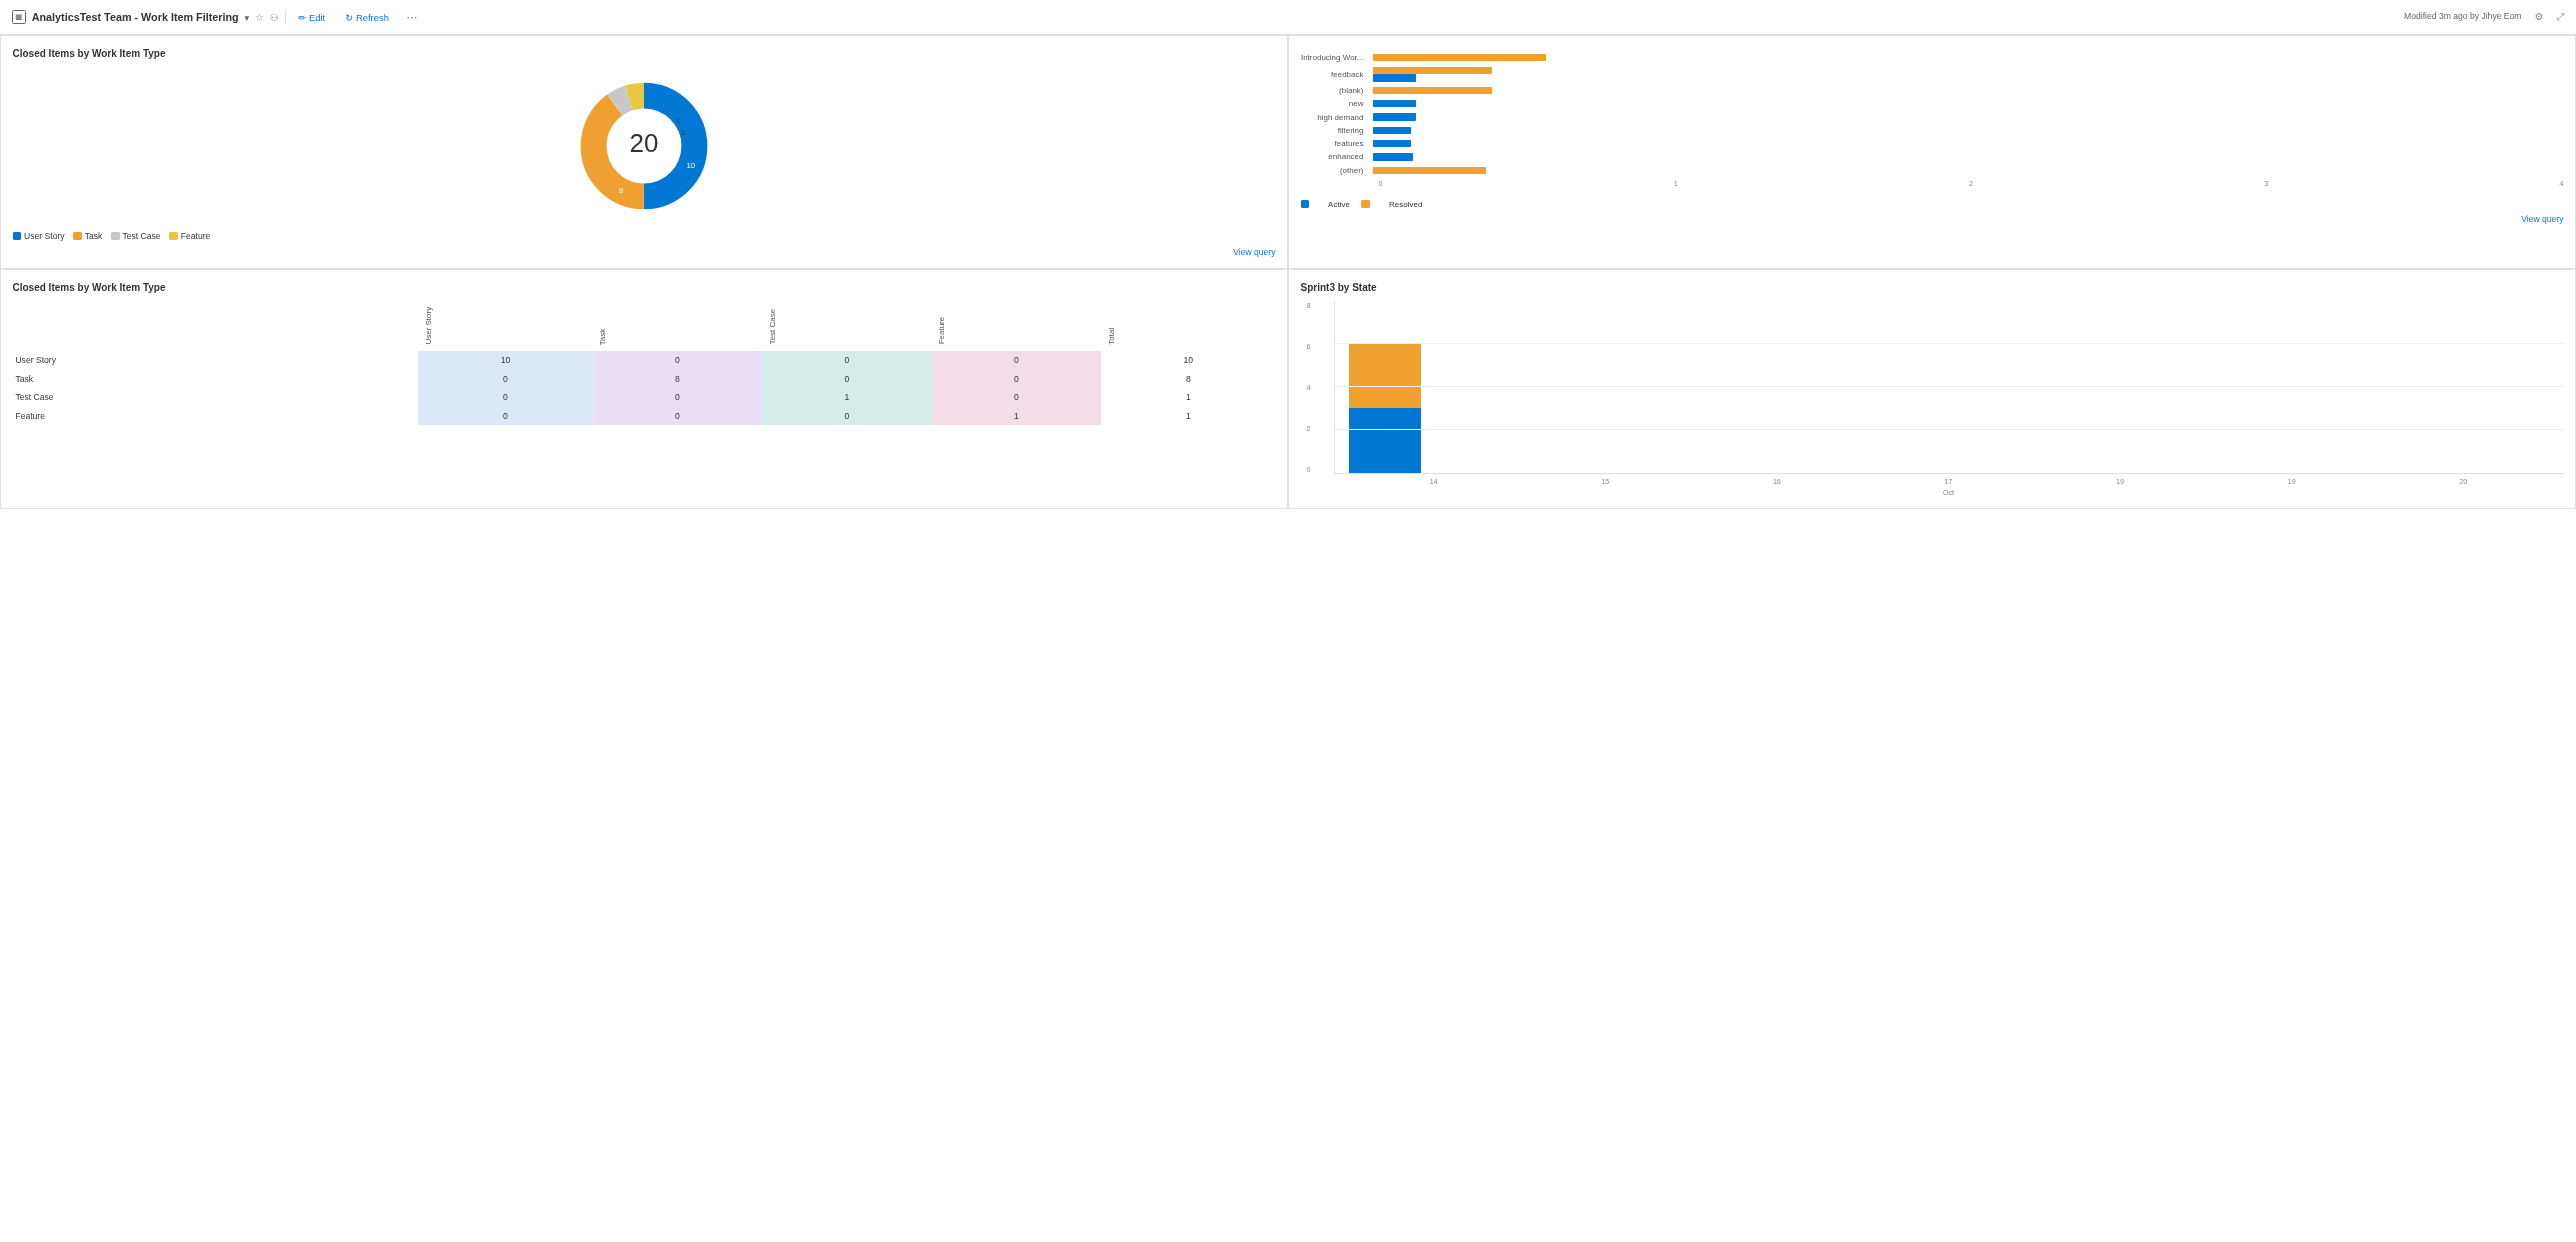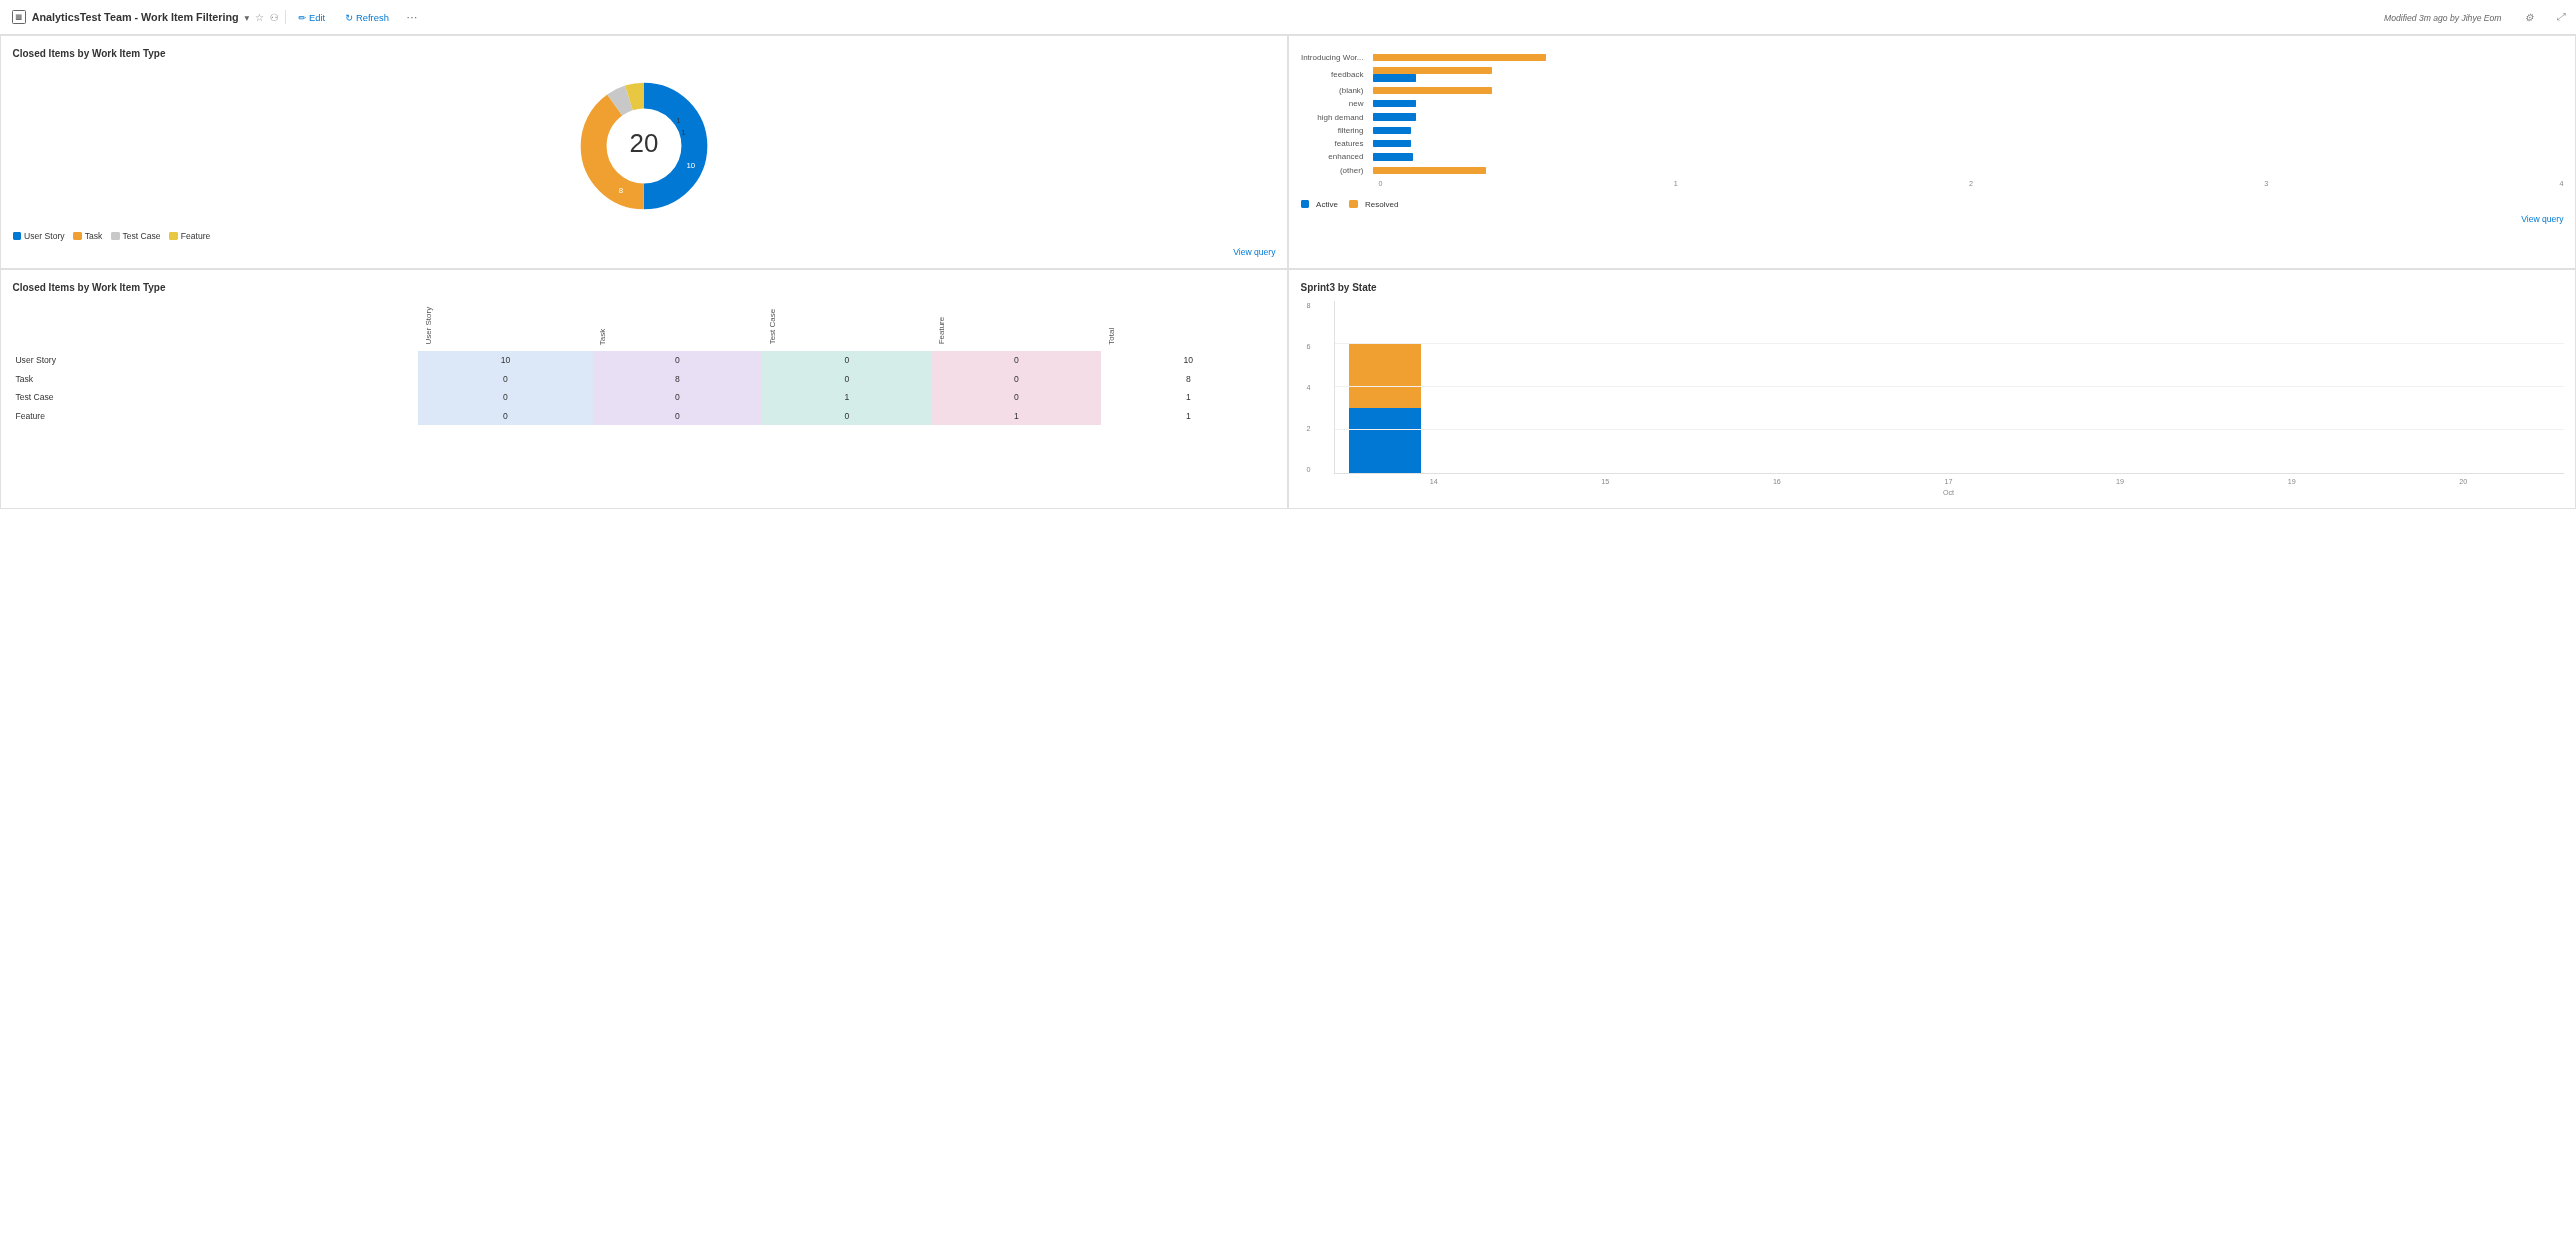--- a/index.html
+++ b/index.html
@@ -8,21 +8,21 @@
     
     .header {
       display: flex;
       align-items: center;
       padding: 4.3px 11.5px;
       border-bottom: 0.7px solid #e0e0e0;
       height: 35px;
       gap: 5.8px;
     }
     .header-left { display: flex; align-items: center; gap: 5.8px; flex: 1; }
-    .header-right { display: flex; align-items: flex-end; gap: 23px; color: #666; font-size: 8.6px; font-style: italic; }
+    .header-right { display: flex; align-items: flex-start; gap: 13px; color: #666; font-size: 8.6px; }
     .header-title { font-size: 10.8px; font-weight: 600; color: #333; }
     .header-icon { width: 14.4px; height: 14.4px; border: 0.7px solid #666; border-radius: 1.4px; display: flex; align-items: center; justify-content: center; font-size: 7.2px; }
     .header-btn { display: flex; align-items: center; gap: 2.9px; padding: 2.9px 7.2px; border-radius: 2.2px; cursor: pointer; font-size: 9.4px; font-weight: 500; border: none; background: transparent; color: #0078d4; }
     .header-btn.edit { color: #0078d4; }
     .header-btn.refresh { color: #0078d4; }
     .header-separator { width: 0.7px; height: 14.4px; background: #e0e0e0; }
     .header-dots { cursor: pointer; padding: 2.9px 4.3px; border-radius: 2.2px; font-size: 11.5px; color: #666; }
     .star-icon { color: #888; cursor: pointer; font-size: 10px; }
     .people-icon { color: #888; cursor: pointer; font-size: 10px; }
     .settings-icon { color: #888; cursor: pointer; font-size: 10px; }
@@ -54,21 +54,21 @@
     .bar-row { display: flex; align-items: center; margin-bottom: 4.3px; font-size: 8px; }
     .bar-label { width: 72px; text-align: right; padding-right: 9px; color: #555; white-space: nowrap; overflow: hidden; text-overflow: ellipsis; font-size: 8px; }
     .bar-group { display: flex; flex-direction: column; gap: 0.7px; flex: 1; }
     .bar-segment { height: 7.2px; min-width: 0.7px; border-radius: 0.7px; }
     .bar-active { background: #0078d4; }
     .bar-resolved { background: #f0a030; }
 
     .bar-axis { display: flex; justify-content: space-between; font-size: 7.2px; color: #888; margin-top: 2.9px; padding-left: 78px; }
 
     .chart-legend { display: flex; gap: 11.5px; font-size: 8px; margin-top: 5.8px; }
-    .chart-legend-item { display: flex; gap: 7px; }
+    .chart-legend-item { display: flex; gap: 19px; }
 
     
     .table-container { overflow: auto; }
     table { border-collapse: collapse; width: 100%; font-size: 8.6px; }
     th { font-weight: 500; font-size: 8px; color: #555; padding: 2.9px 5.8px; text-align: center; vertical-align: bottom; }
     td { padding: 4.3px 5.8px; text-align: center; font-size: 8.6px; }
     td.row-label { text-align: left; font-weight: 400; color: #333; padding-left: 2.9px; }
     .cell-blue { background: #dce8f8; }
     .cell-purple { background: #e8dff5; }
     .cell-teal { background: #d5ede8; }

